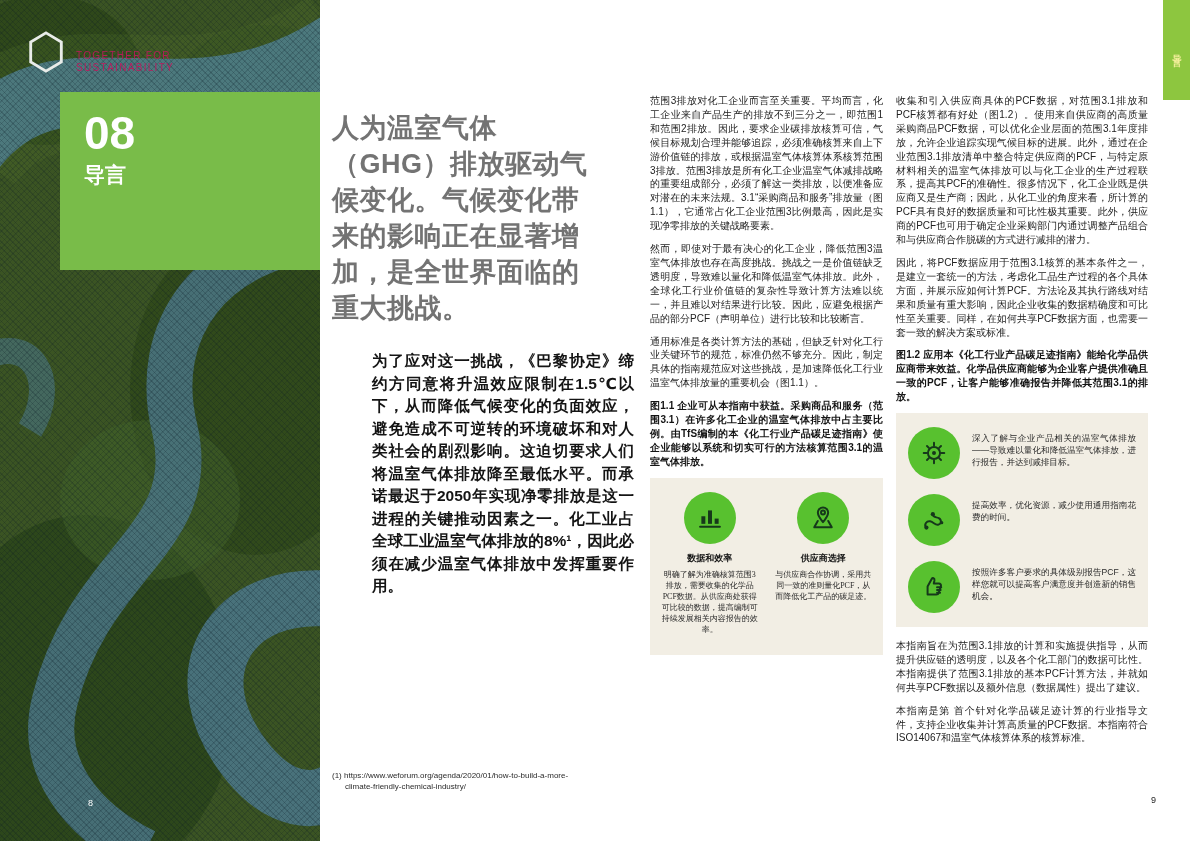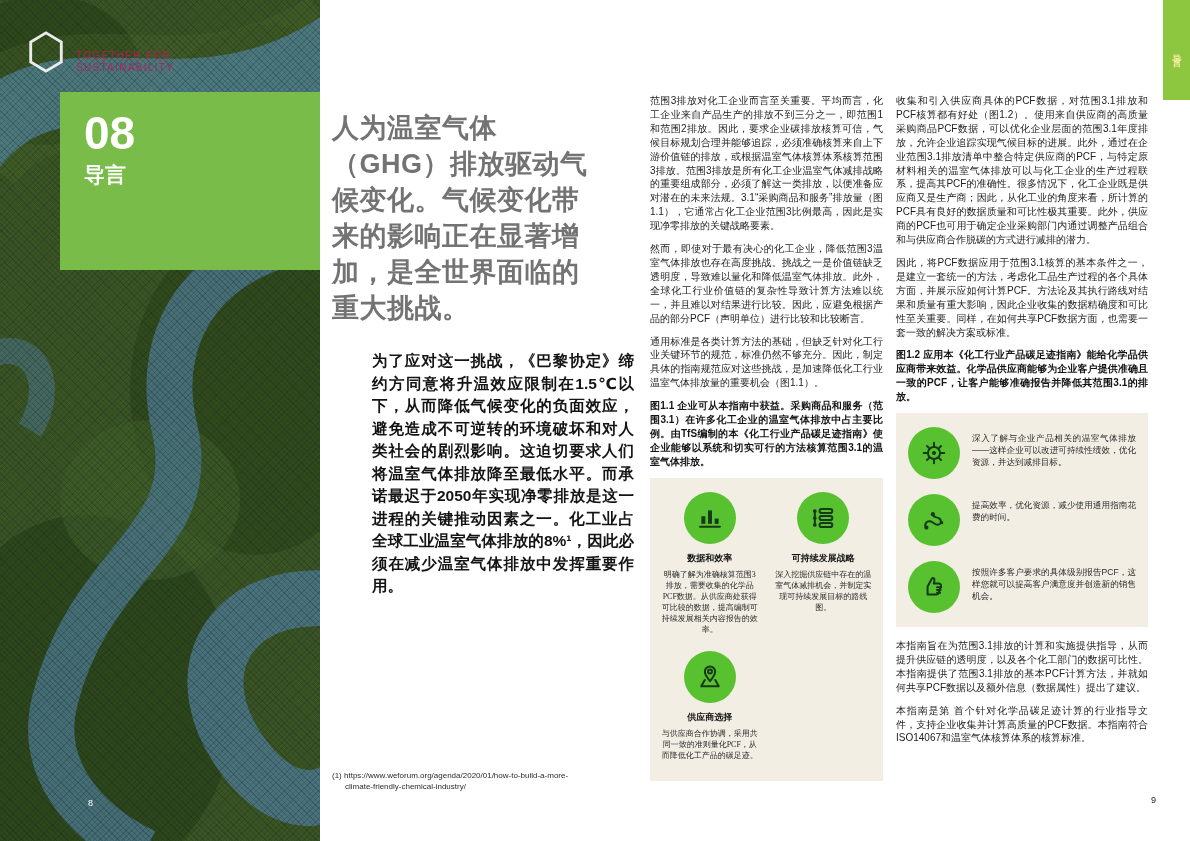--- a/index.html
+++ b/index.html
@@ -117,35 +117,20 @@
           <rect class="icon-fill" x="16" y="12.5" width="3.4" height="4.5"></rect>
           <path class="icon-svg" d="M3.5 19.5h17"></path>
         </svg>
       </div>
       <div class="benefit-title">数据和效率</div>
       <div class="benefit-text">明确了解为准确核算范围3排放，需要收集的化学品PCF数据。从供应商处获得可比较的数据，提高编制可持续发展相关内容报告的效率。</div>
     </div>
     <div class="benefit">
       <div class="circ">
         <svg width="28" height="28" viewBox="0 0 24 24">
-          <path class="icon-svg" d="M5 6v12"></path>
-          <circle class="icon-fill" cx="5" cy="6" r="1.6"></circle>
-          <circle class="icon-fill" cx="5" cy="12" r="1.6"></circle>
-          <circle class="icon-fill" cx="5" cy="18" r="1.6"></circle>
-          <rect class="icon-svg" x="9" y="4.2" width="11" height="3.6" rx="1.8"></rect>
-          <rect class="icon-svg" x="9" y="10.2" width="11" height="3.6" rx="1.8"></rect>
-          <rect class="icon-svg" x="9" y="16.2" width="11" height="3.6" rx="1.8"></rect>
-        </svg>
-      </div>
-      <div class="benefit-title">可持续发展战略</div>
-      <div class="benefit-text">深入挖掘供应链中存在的温室气体减排机会，并制定实现可持续发展目标的路线图。</div>
-    </div>
-    <div class="benefit">
-      <div class="circ">
-        <svg width="28" height="28" viewBox="0 0 24 24">
           <path class="icon-svg" d="M7.5 14.5 4.5 20h15l-3-5.5"></path>
           <path class="icon-svg" d="M12 3c-2.5 0-4.4 1.9-4.4 4.3 0 3 4.4 8.2 4.4 8.2s4.4-5.2 4.4-8.2C16.4 4.9 14.5 3 12 3z"></path>
           <circle class="icon-svg" cx="12" cy="7.3" r="1.7"></circle>
         </svg>
       </div>
       <div class="benefit-title">供应商选择</div>
       <div class="benefit-text">与供应商合作协调，采用共同一致的准则量化PCF，从而降低化工产品的碳足迹。</div>
     </div>
   </div>
 </div>
@@ -157,21 +142,21 @@
 
   <div class="benefit-box box-rows">
     <div class="benefit-row">
       <div class="circ">
         <svg width="28" height="28" viewBox="0 0 24 24">
           <circle class="icon-svg" cx="12" cy="12" r="5.2"></circle>
           <circle class="icon-fill" cx="12" cy="12" r="1.7"></circle>
           <path class="icon-svg" d="M12 3.2v2.4M12 18.4v2.4M3.2 12h2.4M18.4 12h2.4M6 6l1.6 1.6M18 6l-1.6 1.6M6 18l1.6-1.6M18 18l-1.6-1.6"></path>
         </svg>
       </div>
-      <div class="benefit-row-text">深入了解与企业产品相关的温室气体排放——这样企业可以改进可持续性绩效，优化资源，并达到减排目标。</div>
+      <div class="benefit-row-text">深入了解与企业产品相关的温室气体排放——导致难以量化和降低温室气体排放，进行报告，并达到减排目标。</div>
     </div>
     <div class="benefit-row">
       <div class="circ">
         <svg width="28" height="28" viewBox="0 0 24 24">
           <path class="icon-svg" d="M5.5 18.5c-2.6-2.6.4-6 3.2-5.4 3 .7 4.3 3.6 6.8 3 3-.7 3.2-4.3.6-5.7-2.1-1.1-4.6-.3-5.2-3.1"></path>
           <circle class="icon-fill" cx="5.5" cy="18.5" r="1.8"></circle>
           <circle class="icon-fill" cx="11" cy="7" r="1.8"></circle>
           <circle class="icon-fill" cx="18.6" cy="14.3" r="1.4"></circle>
         </svg>
       </div>

